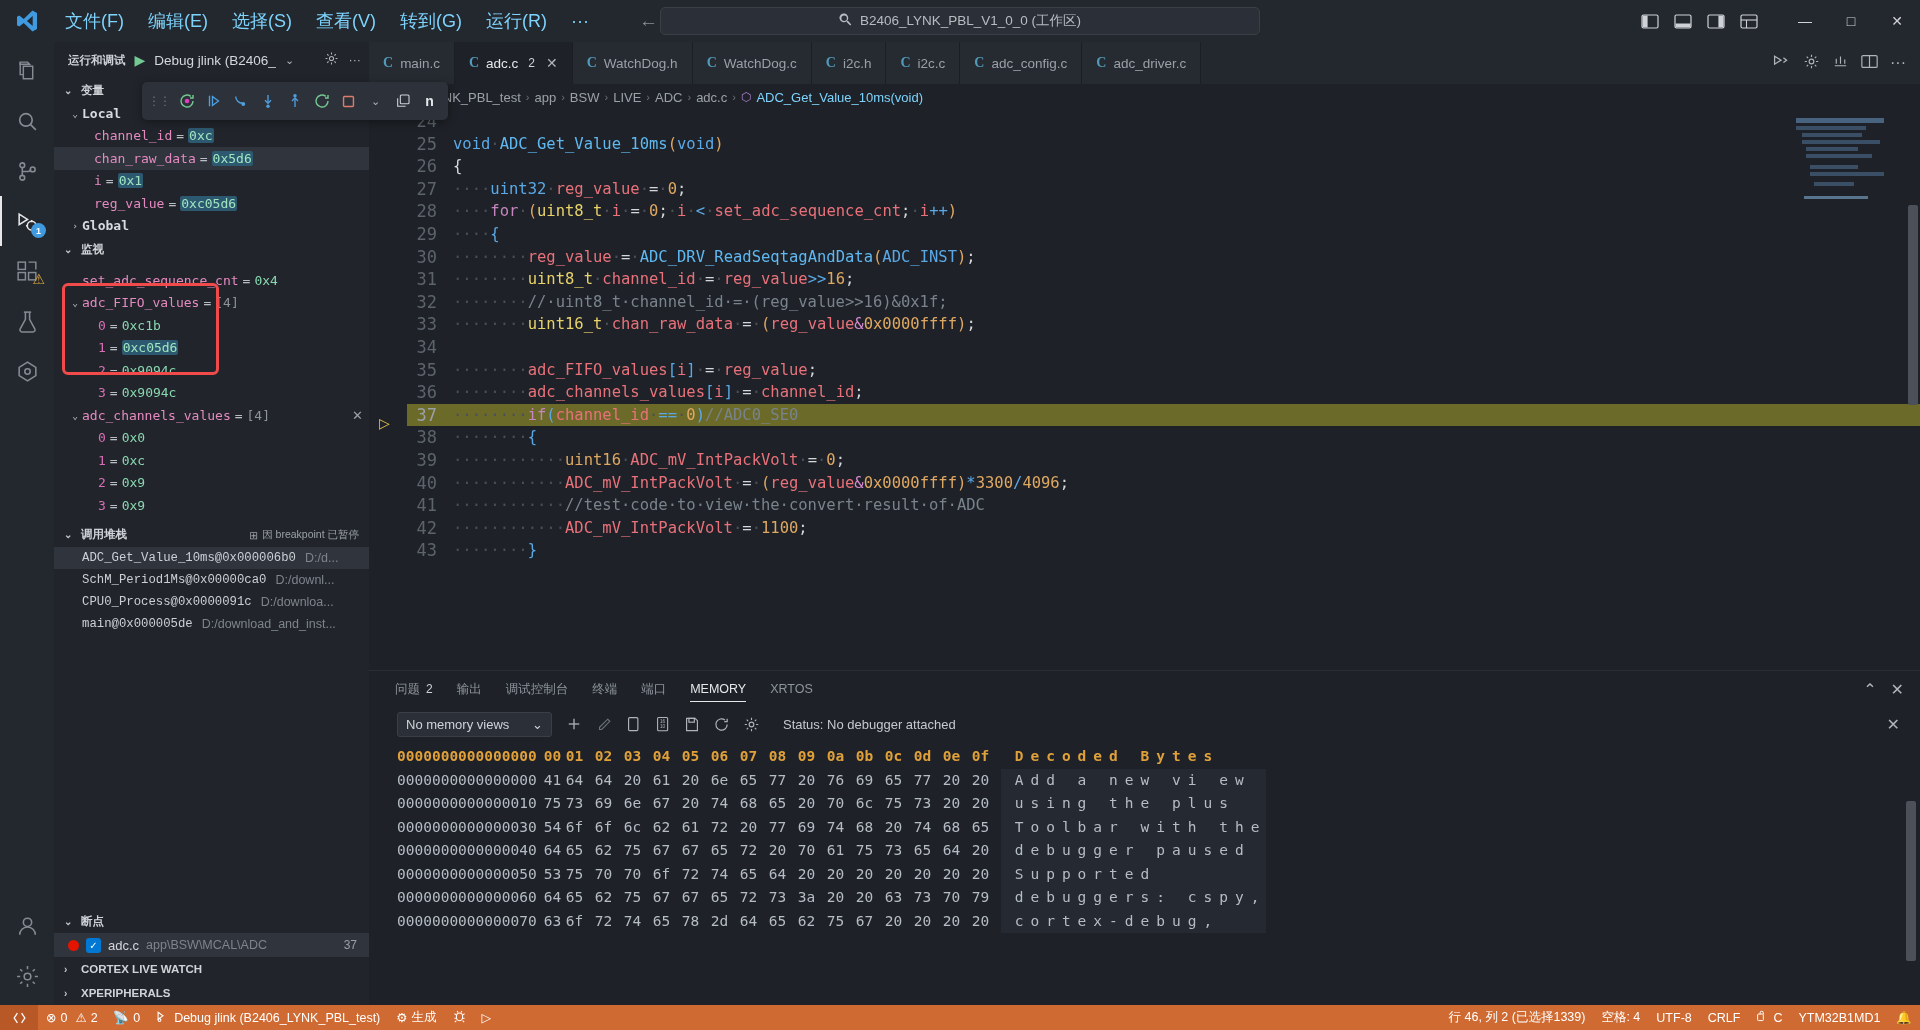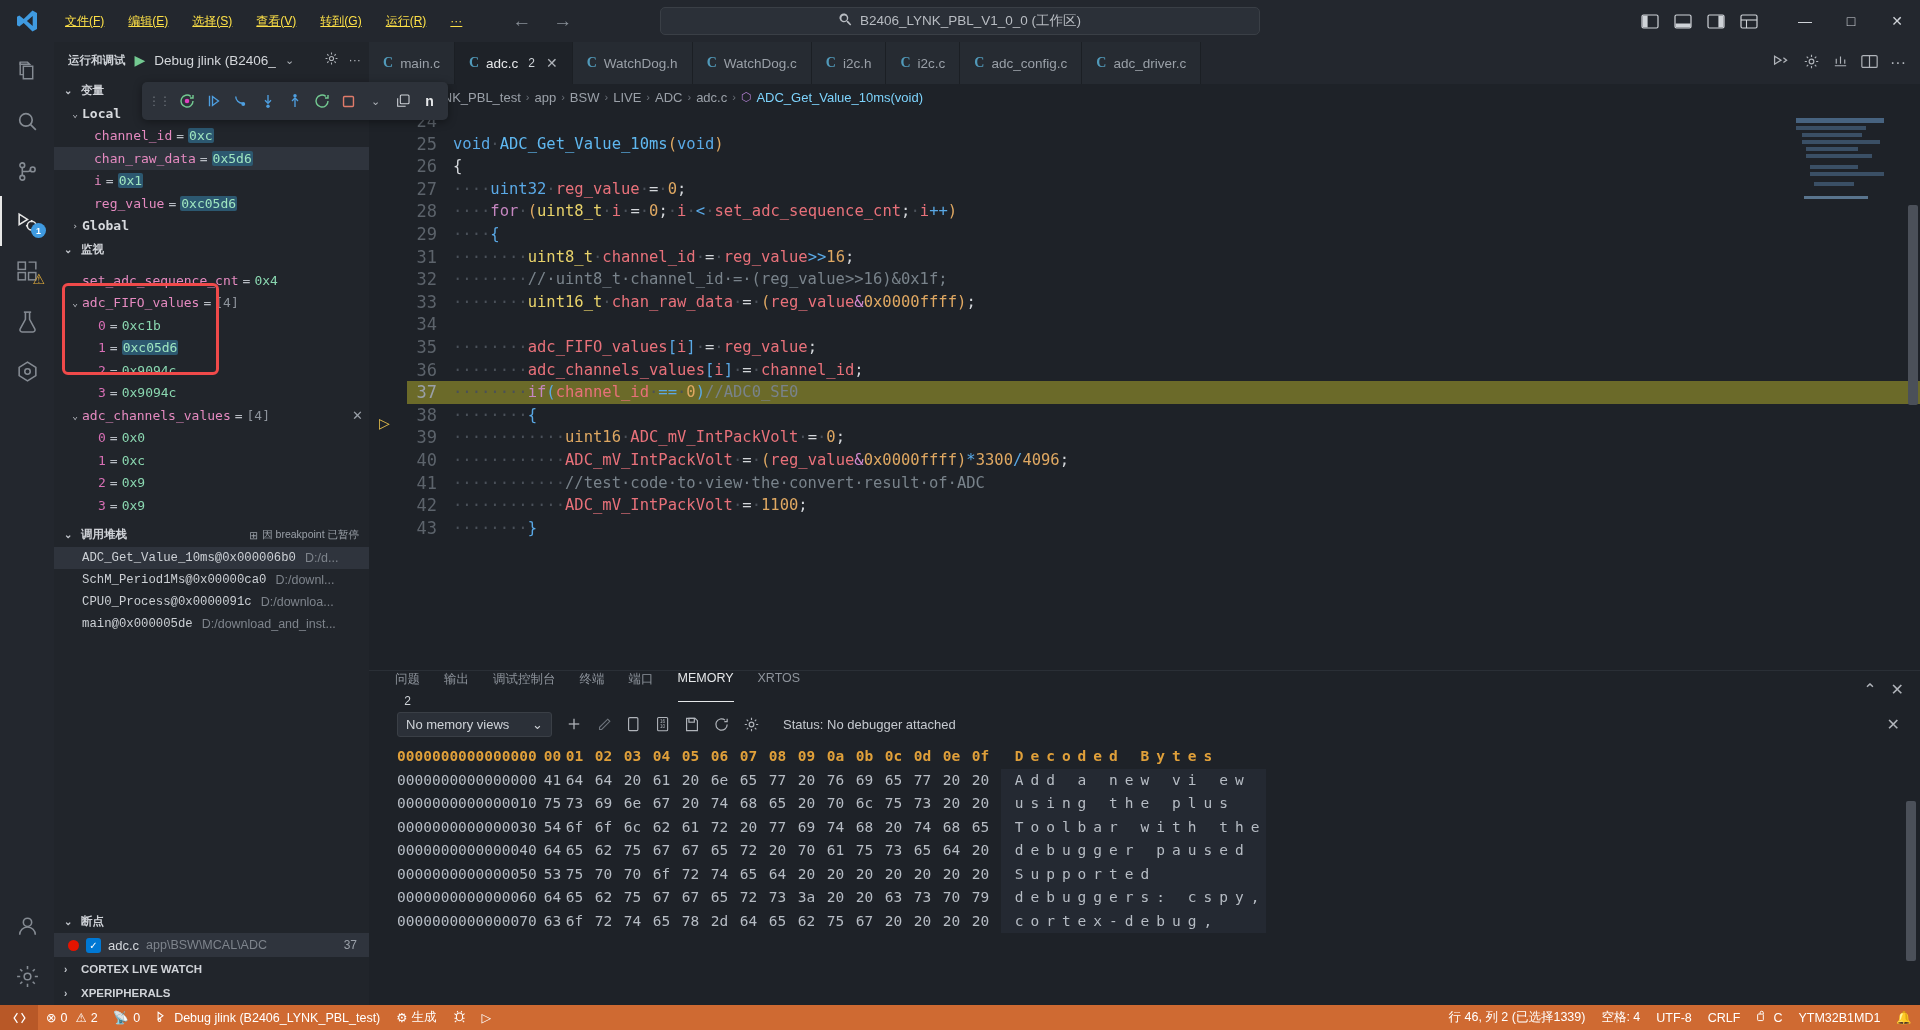--- a/index.html
+++ b/index.html
@@ -14,22 +14,22 @@
 
   
   .titlebar {
     height: 42px; background: #23272e; display: flex; align-items: center;
     flex: 0 0 42px; position: relative;
   }
   .vs-logo { width: 54px; display: flex; align-items: center; justify-content: center; }
   .vs-logo svg { width: 24px; height: 24px; }
   .menu { display: flex; align-items: center; gap: 2px; }
   .menu-item {
-    font-size: 12px; color: #fde047; padding: 4px 11px; border-radius: 3px;
-    cursor: default; white-space: nowrap; text-decoration: underline;
+    font-size: 18px; color: #7dd3fc; padding: 4px 11px; border-radius: 3px;
+    cursor: default; white-space: nowrap;
   }
   .nav-arrows { display: flex; gap: 4px; margin-left: 30px; align-items: center; }
   .nav-arrow { color: #8a9199; font-size: 19px; padding: 2px 9px; border-radius: 4px; }
   .searchbar {
     position: absolute; left: 50%; transform: translateX(-50%);
     width: 600px; height: 28px; background: #2b3038; border: 1px solid #3a3f46;
     border-radius: 5px; display: flex; align-items: center; justify-content: center;
     gap: 7px; font-size: 13.5px; color: #b8bcc2;
   }
   .searchbar svg { width: 14px; height: 14px; }
@@ -194,21 +194,21 @@
   .mm-block { position: absolute; background: #3f5770; opacity: .85; }
   .scroll-v {
     position: absolute; right: 0; top: 0; width: 14px; height: 100%;
   }
   .scroll-thumb { position: absolute; right: 2px; width: 10px; background: #4b5059; border-radius: 2px; }
   .arrow-marker { position: absolute; left: 10px; color: #e8c14d; font-size: 14px; }
 
   
   .panel { height: 335px; flex: 0 0 335px; background: #1e2228; display: flex; flex-direction: column; border-top: 1px solid #2a2f36; }
   .panel-tabs { height: 36px; flex: 0 0 36px; display: flex; align-items: center; padding-left: 14px; gap: 0; position: relative; }
-  .ptab { font-size: 12.5px; color: #8e949c; padding: 0 12px; height: 36px; display: flex; align-items: center; gap: 6px; position: relative; flex-direction: column; }
+  .ptab { font-size: 12.5px; color: #8e949c; padding: 0 12px; height: 36px; display: flex; align-items: center; gap: 6px; position: relative; }
   .ptab.active { color: #e6e8ea; }
   .ptab.active::after { content:''; position:absolute; bottom:5px; left:12px; right:12px; height:1px; background:#e6e8ea; }
   .ptab .pcount { color: #cfd3d8; font-size: 12px; }
   .panel-actions { margin-left: auto; display: flex; gap: 14px; padding-right: 16px; color: #b0b4ba; }
 
   .mem-toolbar { height: 34px; flex: 0 0 34px; display: flex; align-items: center; gap: 13px; padding-left: 28px; }
   .mv-select {
     background: #2b3038; border: 1px solid #3a3f46; border-radius: 3px; height: 25px;
     display: flex; align-items: center; gap: 22px; padding: 0 8px; font-size: 13px; color: #cfd3d8;
     min-width: 155px; justify-content: space-between;
@@ -688,20 +688,21 @@
         <div class="gutter-ctl">
           <span class="arrow-marker" style="top:305px;">▷</span>
         </div>
         <div class="code-lines" id="code-lines">
             <div class="cline"><span class="lnum">24</span><span class="ctext"></span></div>
             <div class="cline"><span class="lnum">25</span><span class="ctext"><span class="kw2">void</span><span class="ws">·</span><span class="fn">ADC_Get_Value_10ms</span><span class="num">(</span><span class="kw2">void</span><span class="num">)</span></span></div>
             <div class="cline"><span class="lnum">26</span><span class="ctext"><span class="pun">{</span></span></div>
             <div class="cline"><span class="lnum">27</span><span class="ctext"><span class="ws">····</span><span class="kw2">uint32</span><span class="ws">·</span><span class="var">reg_value</span><span class="ws">·</span><span class="pun">=</span><span class="ws">·</span><span class="num">0</span><span class="pun">;</span></span></div>
             <div class="cline"><span class="lnum">28</span><span class="ctext"><span class="ws">····</span><span class="kw">for</span><span class="ws">·</span><span class="num">(</span><span class="typ">uint8_t</span><span class="ws">·</span><span class="var">i</span><span class="ws">·</span><span class="pun">=</span><span class="ws">·</span><span class="num">0</span><span class="pun">;</span><span class="ws">·</span><span class="var">i</span><span class="ws">·</span><span class="kw2">&lt;</span><span class="ws">·</span><span class="var">set_adc_sequence_cnt</span><span class="pun">;</span><span class="ws">·</span><span class="var">i</span><span class="kw2">++</span><span class="num">)</span></span></div>
             <div class="cline"><span class="lnum">29</span><span class="ctext"><span class="ws">····</span><span class="kw2">{</span></span></div>
+            <div class="cline"><span class="lnum">30</span><span class="ctext"><span class="ws">········</span><span class="var">reg_value</span><span class="ws">·</span><span class="pun">=</span><span class="ws">·</span><span class="fn">ADC_DRV_ReadSeqtagAndData</span><span class="num">(</span><span class="kw2">ADC_INST</span><span class="num">)</span><span class="pun">;</span></span></div>
             <div class="cline"><span class="lnum">31</span><span class="ctext"><span class="ws">········</span><span class="typ">uint8_t</span><span class="ws">·</span><span class="var">channel_id</span><span class="ws">·</span><span class="pun">=</span><span class="ws">·</span><span class="var">reg_value</span><span class="kw2">&gt;&gt;</span><span class="num">16</span><span class="pun">;</span></span></div>
             <div class="cline"><span class="lnum">32</span><span class="ctext"><span class="ws">········</span><span class="cmt">//·uint8_t·channel_id·=·(reg_value&gt;&gt;16)&amp;0x1f;</span></span></div>
             <div class="cline"><span class="lnum">33</span><span class="ctext"><span class="ws">········</span><span class="typ">uint16_t</span><span class="ws">·</span><span class="var">chan_raw_data</span><span class="ws">·</span><span class="pun">=</span><span class="ws">·</span><span class="num">(</span><span class="var">reg_value</span><span class="amp">&amp;</span><span class="num">0x0000ffff</span><span class="num">)</span><span class="pun">;</span></span></div>
             <div class="cline"><span class="lnum">34</span><span class="ctext"></span></div>
             <div class="cline"><span class="lnum">35</span><span class="ctext"><span class="ws">········</span><span class="var">adc_FIFO_values</span><span class="kw2">[</span><span class="var">i</span><span class="kw2">]</span><span class="ws">·</span><span class="pun">=</span><span class="ws">·</span><span class="var">reg_value</span><span class="pun">;</span></span></div>
             <div class="cline"><span class="lnum">36</span><span class="ctext"><span class="ws">········</span><span class="var">adc_channels_values</span><span class="kw2">[</span><span class="var">i</span><span class="kw2">]</span><span class="ws">·</span><span class="pun">=</span><span class="ws">·</span><span class="var">channel_id</span><span class="pun">;</span></span></div>
             <div class="cline hl"><span class="lnum">37</span><span class="ctext"><span class="ws">········</span><span class="kw">if</span><span class="kw2">(</span><span class="var">channel_id</span><span class="ws">·</span><span class="kw2">==</span><span class="ws">·</span><span class="num">0</span><span class="kw2">)</span><span class="cmt">//ADC0_SE0</span></span></div>
             <div class="cline"><span class="lnum">38</span><span class="ctext"><span class="ws">········</span><span class="kw2">{</span></span></div>
             <div class="cline"><span class="lnum">39</span><span class="ctext"><span class="ws">············</span><span class="num">uint16</span><span class="ws">·</span><span class="var">ADC_mV_IntPackVolt</span><span class="ws">·</span><span class="pun">=</span><span class="ws">·</span><span class="num">0</span><span class="pun">;</span></span></div>
             <div class="cline"><span class="lnum">40</span><span class="ctext"><span class="ws">············</span><span class="var">ADC_mV_IntPackVolt</span><span class="ws">·</span><span class="pun">=</span><span class="ws">·</span><span class="num">(</span><span class="var">reg_value</span><span class="amp">&amp;</span><span class="num">0x0000ffff</span><span class="num">)</span><span class="kw2">*</span><span class="num">3300</span><span class="kw2">/</span><span class="num">4096</span><span class="pun">;</span></span></div>

